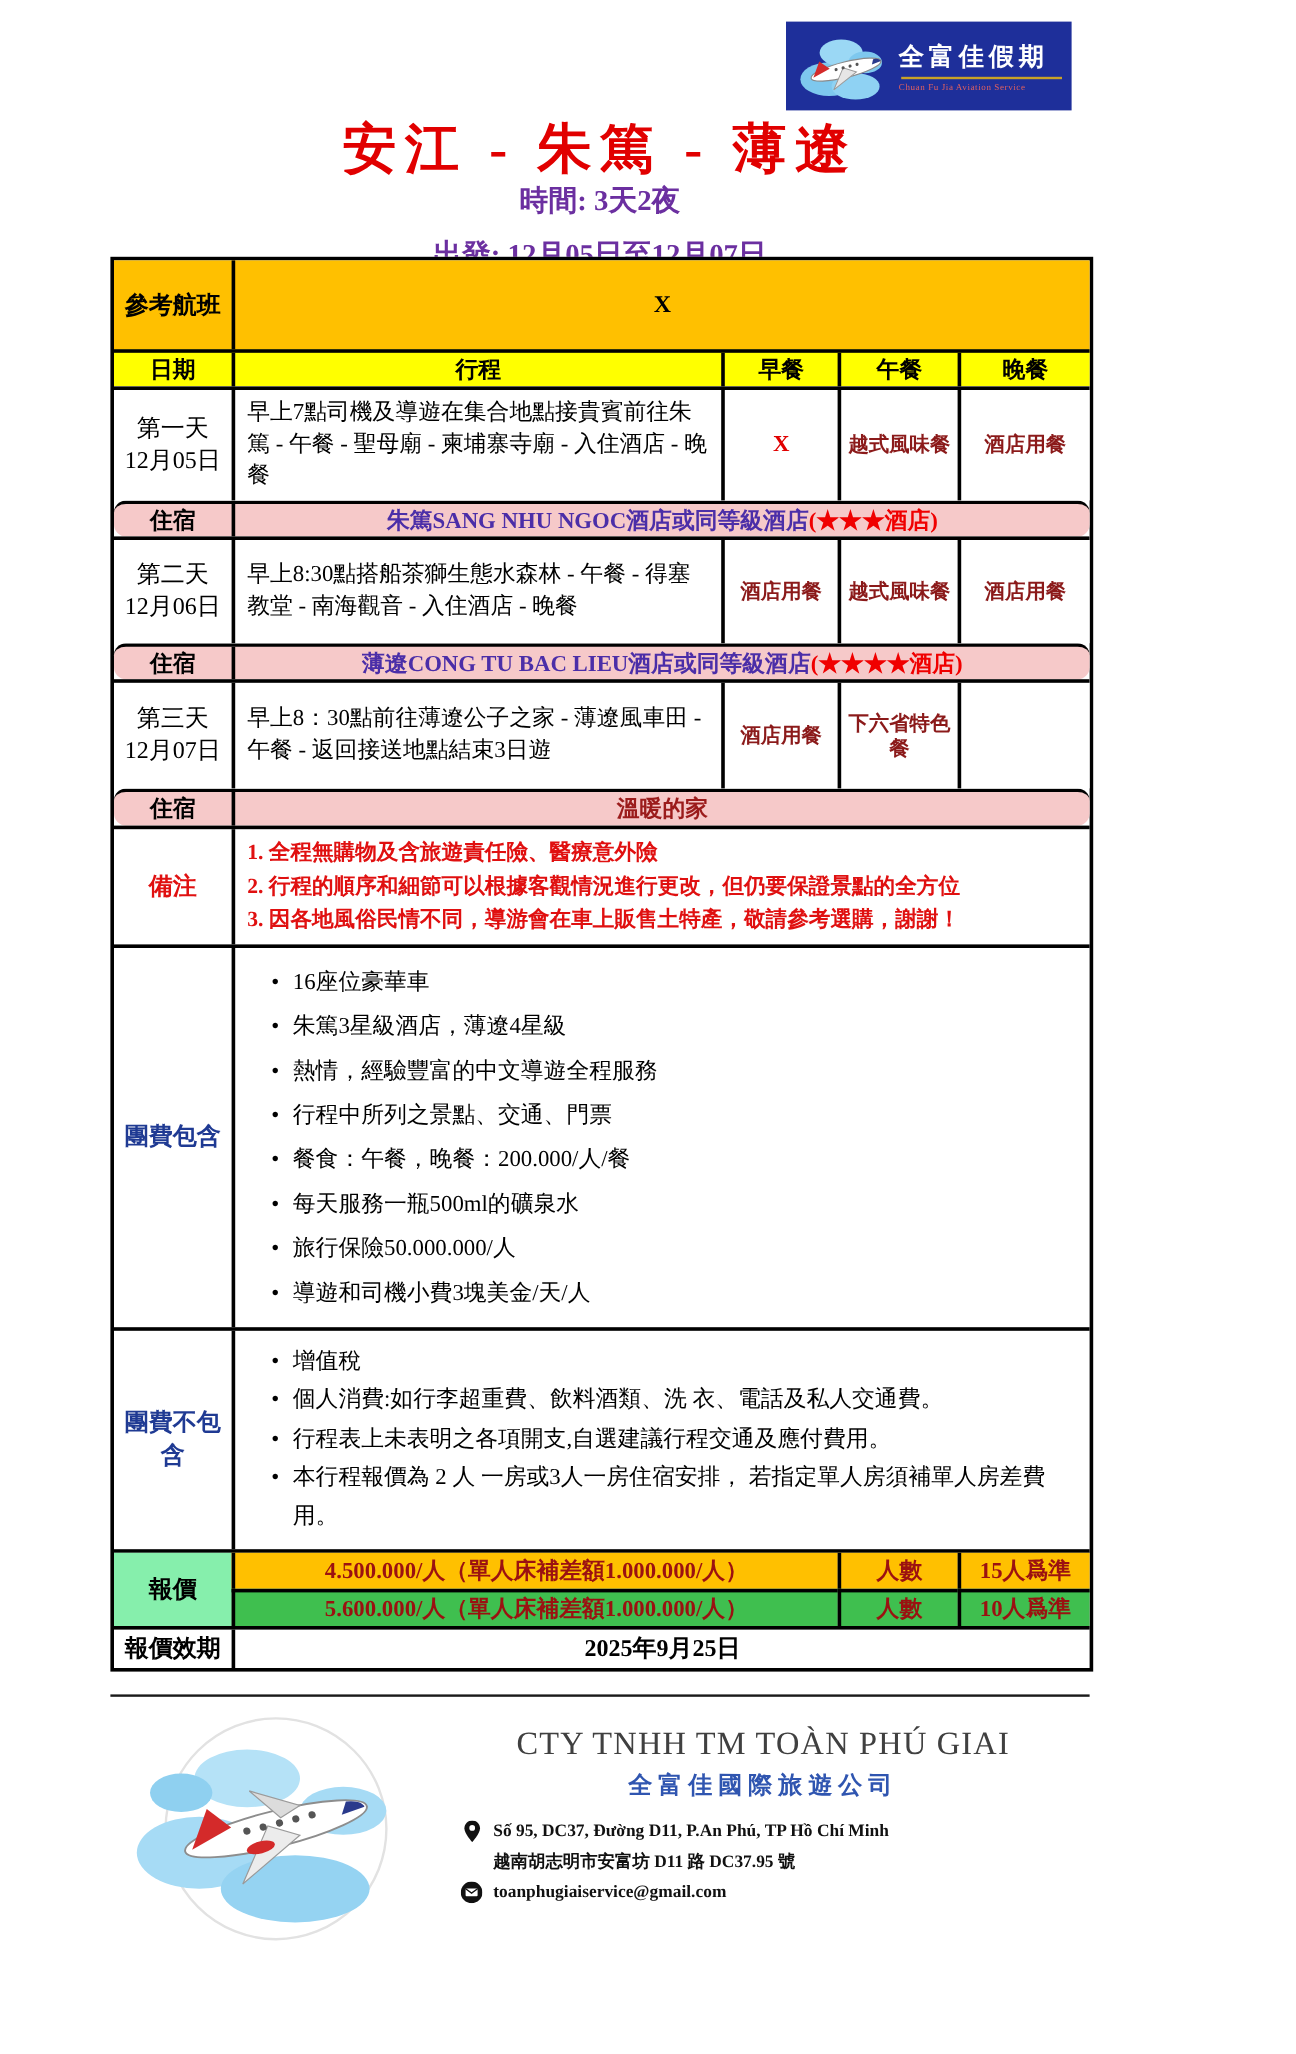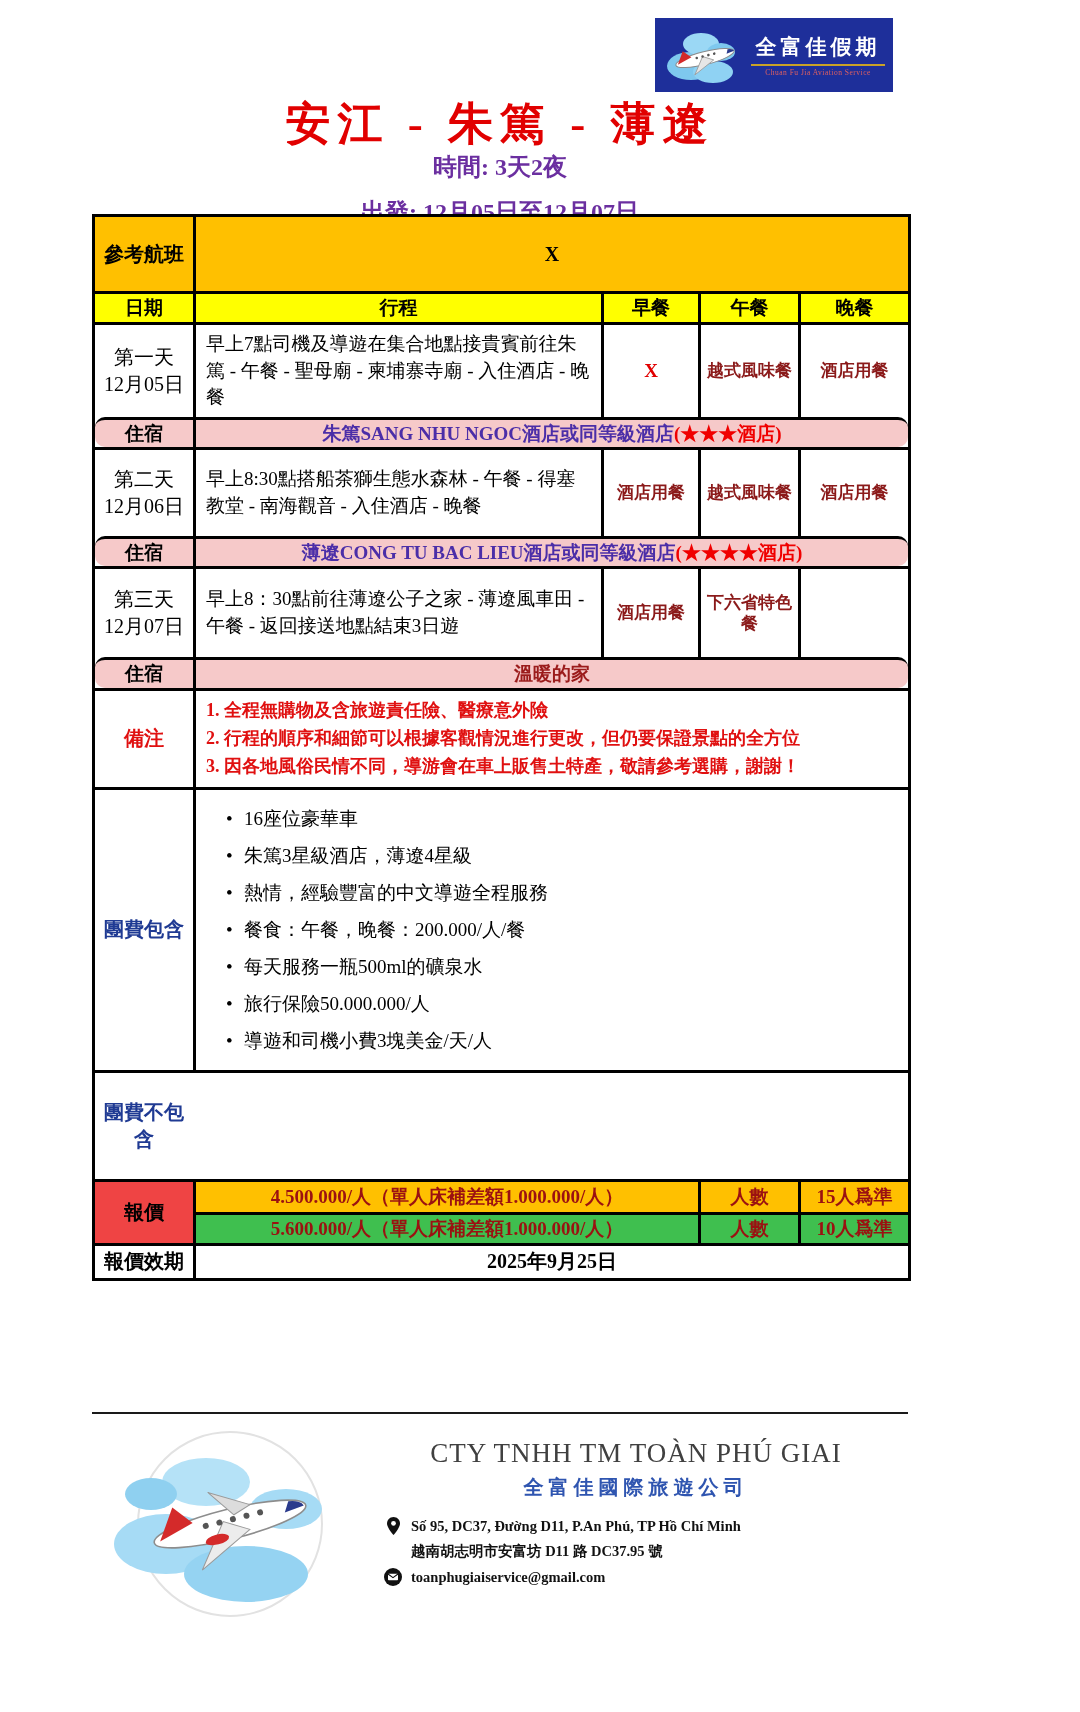--- a/index.html
+++ b/index.html
@@ -3,21 +3,21 @@
 <meta charset="utf-8">
 <style>
   html,body{margin:0;padding:0;background:#fff;}
   .page{position:relative;width:1080px;height:1712px;background:#ffffff;overflow:hidden;
         font-family:"Liberation Serif","DejaVu Serif",serif;color:#000;}
 
   
   .banner{position:absolute;left:655px;top:18px;width:238px;height:74px;background:#1e2f9a;
           display:flex;align-items:center;padding:2px 6px;box-sizing:border-box;}
   .banner-art{width:88px;height:66px;flex:0 0 auto;}
-  .banner-text{flex:1;text-align:center;color:#fff;}
+  .banner-text{flex:1;text-align:left;color:#fff;}
   .banner-cn{font-size:21px;font-weight:bold;letter-spacing:4px;white-space:nowrap;}
   .banner-line{height:2px;background:#c9a227;margin:3px 2px 2px 2px;}
   .banner-en{font-size:7.5px;color:#e06060;letter-spacing:.5px;white-space:nowrap;}
 
   
   .title{position:absolute;left:92px;top:94px;width:816px;text-align:center;
          font-size:45px;font-weight:bold;color:#e10000;letter-spacing:7px;white-space:nowrap;}
   .sub{position:absolute;left:92px;width:816px;text-align:center;font-weight:bold;color:#6b2fa0;font-size:24px;}
   .sub1{top:151px;}
   .sub2{top:196px;}
@@ -58,21 +58,21 @@
   .r-inc{min-height:280px;}
   .r-exc{min-height:106px;}
   .bullets{display:block;padding:10px 10px 10px 30px;width:100%;}
   .bullet{position:relative;font-size:19px;line-height:1.95;padding-left:18px;text-align:left;}
   .bullet::before{content:"\2022";position:absolute;left:0;top:0;}
   .r-exc .bullet{line-height:1.7;}
 
   .quote{display:grid;grid-template-columns:98px 505px 100px 110px;border-top:3px solid #000;}
   .q-cell{box-sizing:border-box;display:flex;align-items:center;justify-content:center;
           font-weight:bold;color:#9b1111;font-size:19px;min-height:30px;padding:1px 4px;}
-  .q-label{grid-row:1/3;background:#ef4444;color:#000;font-size:20px;border-left:none;text-align:center;}
+  .q-label{grid-row:1/3;background:#86efac;color:#000;font-size:20px;border-left:none;text-align:center;}
   .q-cell.bl{border-left:3px solid #000;}
   .q-cell.bt2{border-top:3px solid #000;}
   .q-orange{background:#ffc000;}
   .q-green{background:#3fbf4f;}
 
   .r-valid{min-height:32px;}
   .r-valid .cell{font-weight:bold;font-size:20px;}
 
   
   .footer-rule{position:absolute;left:92px;top:1412px;width:816px;border-top:2px solid #1a1a1a;}
@@ -194,29 +194,36 @@
         <div class="note-line">3. 因各地風俗民情不同，導游會在車上販售土特產，敬請參考選購，謝謝！</div>
       </div>
     </div>
 
     <div class="row r-inc bt">
       <div class="cell sec-label">團費包含</div>
       <div class="cell bl sp25 bullets">
         <div class="bullet">16座位豪華車</div>
         <div class="bullet">朱篤3星級酒店，薄遼4星級</div>
         <div class="bullet">熱情，經驗豐富的中文導遊全程服務</div>
+        <div class="bullet">行程中所列之景點、交通、門票</div>
         <div class="bullet">餐食：午餐，晚餐：200.000/人/餐</div>
         <div class="bullet">每天服務一瓶500ml的礦泉水</div>
         <div class="bullet">旅行保險50.000.000/人</div>
         <div class="bullet">導遊和司機小費3塊美金/天/人</div>
       </div>
     </div>
 
     <div class="row r-exc bt">
       <div class="cell sec-label">團費不包含</div>
+      <div class="cell bl sp25 bullets">
+        <div class="bullet">增值稅</div>
+        <div class="bullet">個人消費:如行李超重費、飲料酒類、洗 衣、電話及私人交通費。</div>
+        <div class="bullet">行程表上未表明之各項開支,自選建議行程交通及應付費用。</div>
+        <div class="bullet">本行程報價為 2 人 一房或3人一房住宿安排， 若指定單人房須補單人房差費用。</div>
+      </div>
     </div>
 
     <div class="quote">
       <div class="q-cell q-label">報價</div>
       <div class="q-cell bl q-orange">4.500.000/人（單人床補差額1.000.000/人）</div>
       <div class="q-cell bl q-orange">人數</div>
       <div class="q-cell bl q-orange">15人爲準</div>
       <div class="q-cell bl bt2 q-green">5.600.000/人（單人床補差額1.000.000/人）</div>
       <div class="q-cell bl bt2 q-green">人數</div>
       <div class="q-cell bl bt2 q-green">10人爲準</div>

